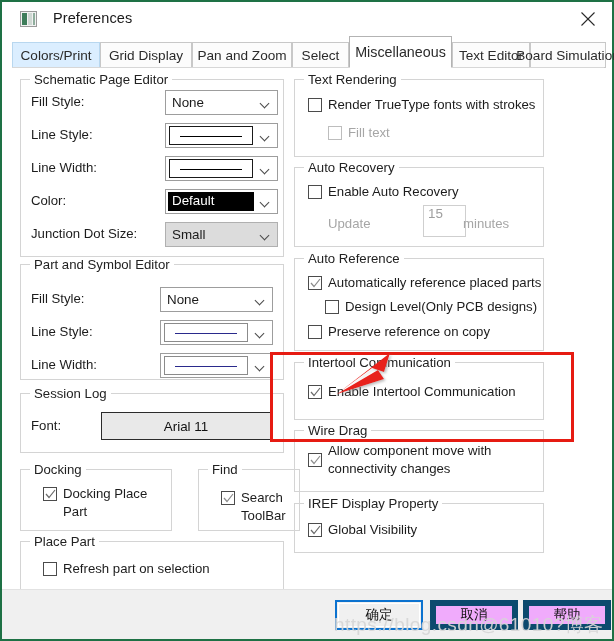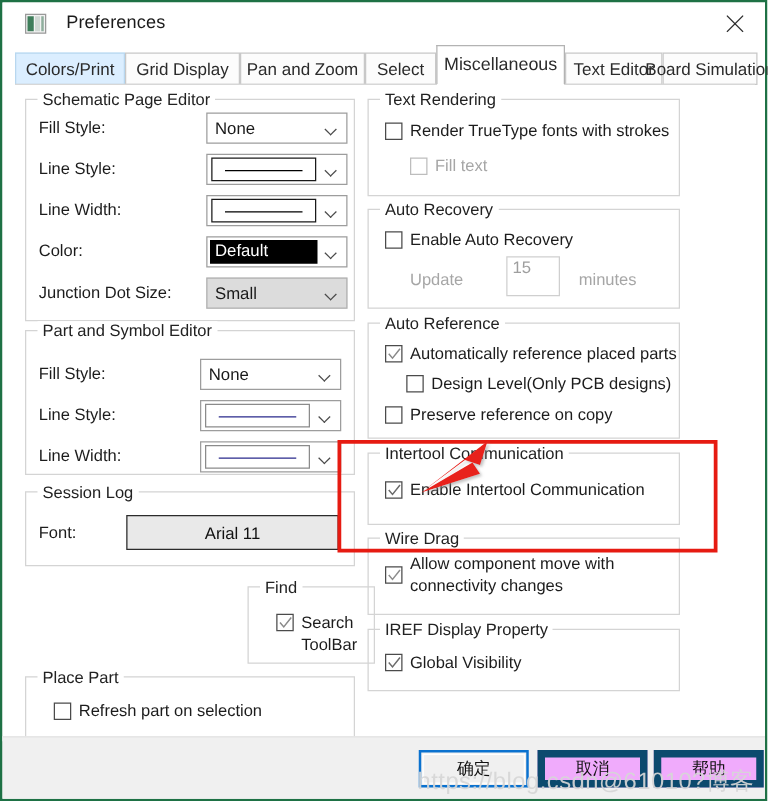--- a/index.html
+++ b/index.html
@@ -335,20 +335,31 @@
         <span class="chev"></span>
       </div>
     </div>
 
     <div class="group" style="left:18px; top:325px; width:264px; height:60px;">
       <div class="legend">Session Log</div>
       <div class="lbl" style="left:10px; top:24px;">Font:</div>
       <div class="fontbtn" style="left:80px; top:18px; width:170px; height:28px;">Arial 11</div>
     </div>
 
+    <div class="group" style="left:18px; top:401px; width:152px; height:62px;">
+      <div class="legend">Docking</div>
+      <div class="cb" style="left:22px; top:17px;">
+        <span class="box">
+          <svg width="11" height="11" viewBox="0 0 11 11">
+              <polyline points="1,5 4,8.5 10,1" fill="none" stroke="#6b6b6b" stroke-width="1.2"></polyline>
+            </svg>
+        </span>
+        <span class="txt wrap" style="width:110px;">Docking Place Part</span>
+      </div>
+    </div>
 
     <div class="group" style="left:196px; top:401px; width:102px; height:62px;">
       <div class="legend">Find</div>
       <div class="cb" style="left:22px; top:21px;">
         <span class="box">
           <svg width="11" height="11" viewBox="0 0 11 11">
               <polyline points="1,5 4,8.5 10,1" fill="none" stroke="#8a8a8a" stroke-width="1.2"></polyline>
             </svg>
         </span>
         <span class="txt wrap" style="width:66px;">Search ToolBar</span>
@@ -375,21 +386,21 @@
       </div>
     </div>
 
     <div class="group" style="left:292px; top:99px; width:250px; height:80px;">
       <div class="legend">Auto Recovery</div>
       <div class="cb" style="left:13px; top:17px;">
         <span class="box"></span>
         <span class="txt">Enable Auto Recovery</span>
       </div>
       <div class="lbl dim" style="left:33px; top:48px;">Update</div>
-      <div class="numfield" style="left:110px; top:37px; width:43px; height:32px;">15</div>
+      <div class="numfield" style="left:128px; top:37px; width:43px; height:32px;">15</div>
       <div class="lbl dim" style="left:168px; top:48px;">minutes</div>
     </div>
 
     <div class="group" style="left:292px; top:190px; width:250px; height:93px;">
       <div class="legend">Auto Reference</div>
       <div class="cb" style="left:13px; top:17px;">
         <span class="box">
           <svg width="11" height="11" viewBox="0 0 11 11">
               <polyline points="1,5 4,8.5 10,1" fill="none" stroke="#8a8a8a" stroke-width="1.2"></polyline>
             </svg>

